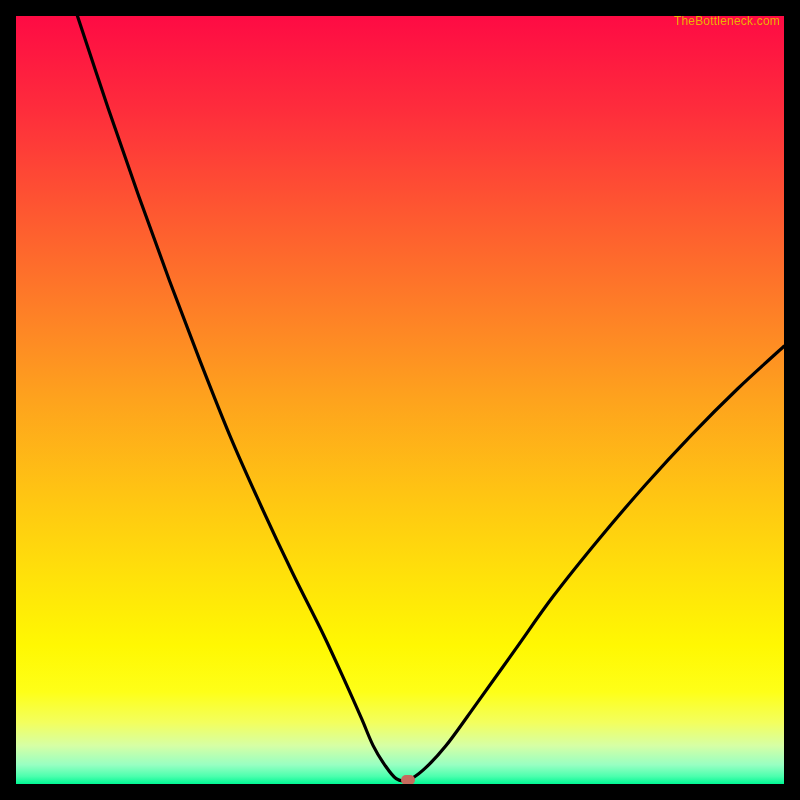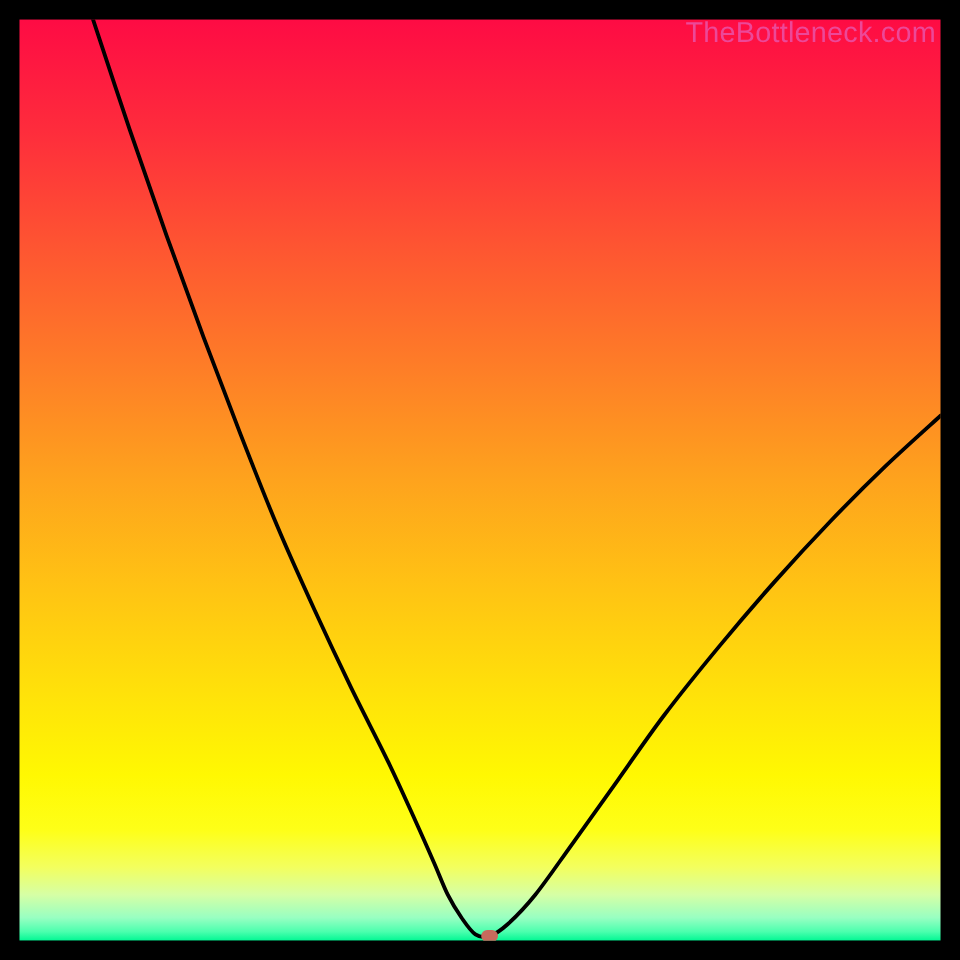--- a/index.html
+++ b/index.html
@@ -45,22 +45,22 @@
     position: absolute;
     width: 14px;
     height: 10px;
     border-radius: 5px;
     transform: translate(-50%, -50%);
   }
   .watermark {
     position: absolute;
     top: -2px;
     right: 4px;
-    color: #ec4899;
-    font-size: 24px;
+    color: #eab308;
+    font-size: 12px;
     letter-spacing: 0.2px;
   }
 </style>
 </head>
 <body>
 
 <div class="frame">
   <div class="plot-area">
     <svg class="gradient-bg" viewBox="0 0 768 768" preserveAspectRatio="none">
       <defs>

